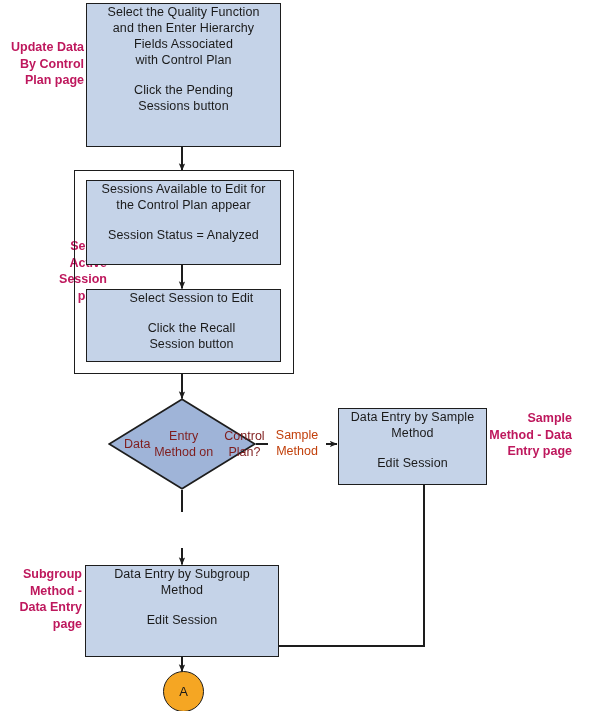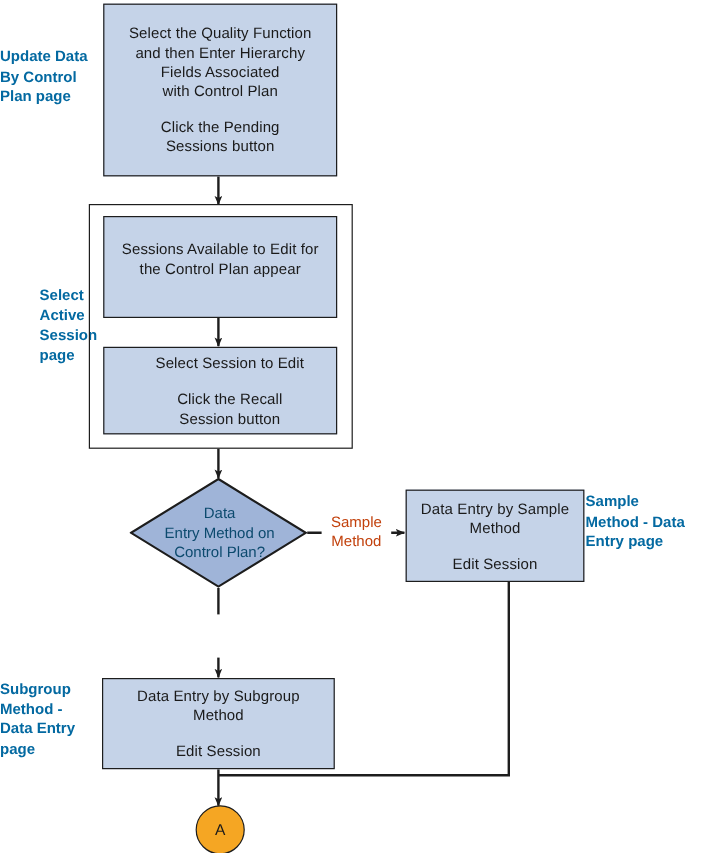--- a/index.html
+++ b/index.html
@@ -25,21 +25,20 @@
     height: 711px;
     pointer-events: none;
   }
   
   .node {
     position: absolute;
     box-sizing: border-box;
     display: flex;
     flex-direction: column;
     align-items: center;
-    justify-content: center;
     text-align: center;
     color: #1a1a1a;
     font-size: 12.5px;
     line-height: 16px;
     letter-spacing: 0.1px;
   }
   .process {
     background: #c5d3e8;
     border: 1.6px solid #1d1d1d;
   }
@@ -48,51 +47,51 @@
 
   .group-box {
     position: absolute;
     box-sizing: border-box;
     border: 1.6px solid #1d1d1d;
     background: transparent;
   }
 
   .side-label {
     position: absolute;
-    text-align: left;
+    text-align: right;
     font-weight: bold;
     font-size: 12.5px;
     line-height: 16.5px;
-    color: #0369a1;
+    color: #be185d;
   }
   .edge-label {
     position: absolute;
     text-align: center;
     font-size: 12.5px;
     line-height: 16px;
     color: #c2410c;
   }
 
   .diamond-wrap {
     position: absolute;
   }
   .diamond-text {
     position: absolute;
-    left: 1px;
+    left: 16px;
     top: 0;
     width: 100%;
     height: 100%;
     display: flex;
-    flex-direction: column;
+    flex-direction: row;
     align-items: center;
     justify-content: center;
     text-align: center;
     font-size: 12.5px;
     line-height: 16px;
-    color: #0c4a6e;
+    color: #7f1d1d;
   }
 
   .connector-circle {
     position: absolute;
     border-radius: 50%;
     background: #f5a623;
     border: 1.6px solid #1d1d1d;
     display: flex;
     align-items: center;
     justify-content: center;
@@ -167,20 +166,21 @@
     <span class="ln">Click the Pending</span>
     <span class="ln">Sessions button</span>
   </div>
 
   <div class="group-box" style="left:74px; top:170px; width:220px; height:204px;"></div>
 
   <div class="node process" style="left:86px; top:180px; width:195px; height:85px;">
     <span class="ln">Sessions Available to Edit for</span>
     <span class="ln">the Control Plan appear</span>
     <span class="gap"></span>
+    <span class="ln">Session Status = Analyzed</span>
   </div>
 
   <div class="node process" style="left:86px; top:289px; width:195px; height:73px;padding-left:16px;">
     <span class="ln">Select Session to Edit</span>
     <span class="gap"></span>
     <span class="ln">Click the Recall</span>
     <span class="ln">Session button</span>
   </div>
 
   <div class="diamond-wrap" style="left:108px; top:398px; width:148px; height:92px;">
@@ -200,21 +200,21 @@
   </div>
 
 
   <div class="node process" style="left:338px; top:408px; width:149px; height:77px;">
     <span class="ln">Data Entry by Sample</span>
     <span class="ln">Method</span>
     <span class="gap"></span>
     <span class="ln">Edit Session</span>
   </div>
 
-  <div class="node process" style="left:85px; top:565px; width:194px; height:76px;">
+  <div class="node process" style="left:85px; top:565px; width:194px; height:92px;">
     <span class="ln">Data Entry by Subgroup</span>
     <span class="ln">Method</span>
     <span class="gap"></span>
     <span class="ln">Edit Session</span>
   </div>
 
   <div class="connector-circle" style="left:163px; top:671px; width:39px; height:39px;">
     <span>A</span>
   </div>
 

